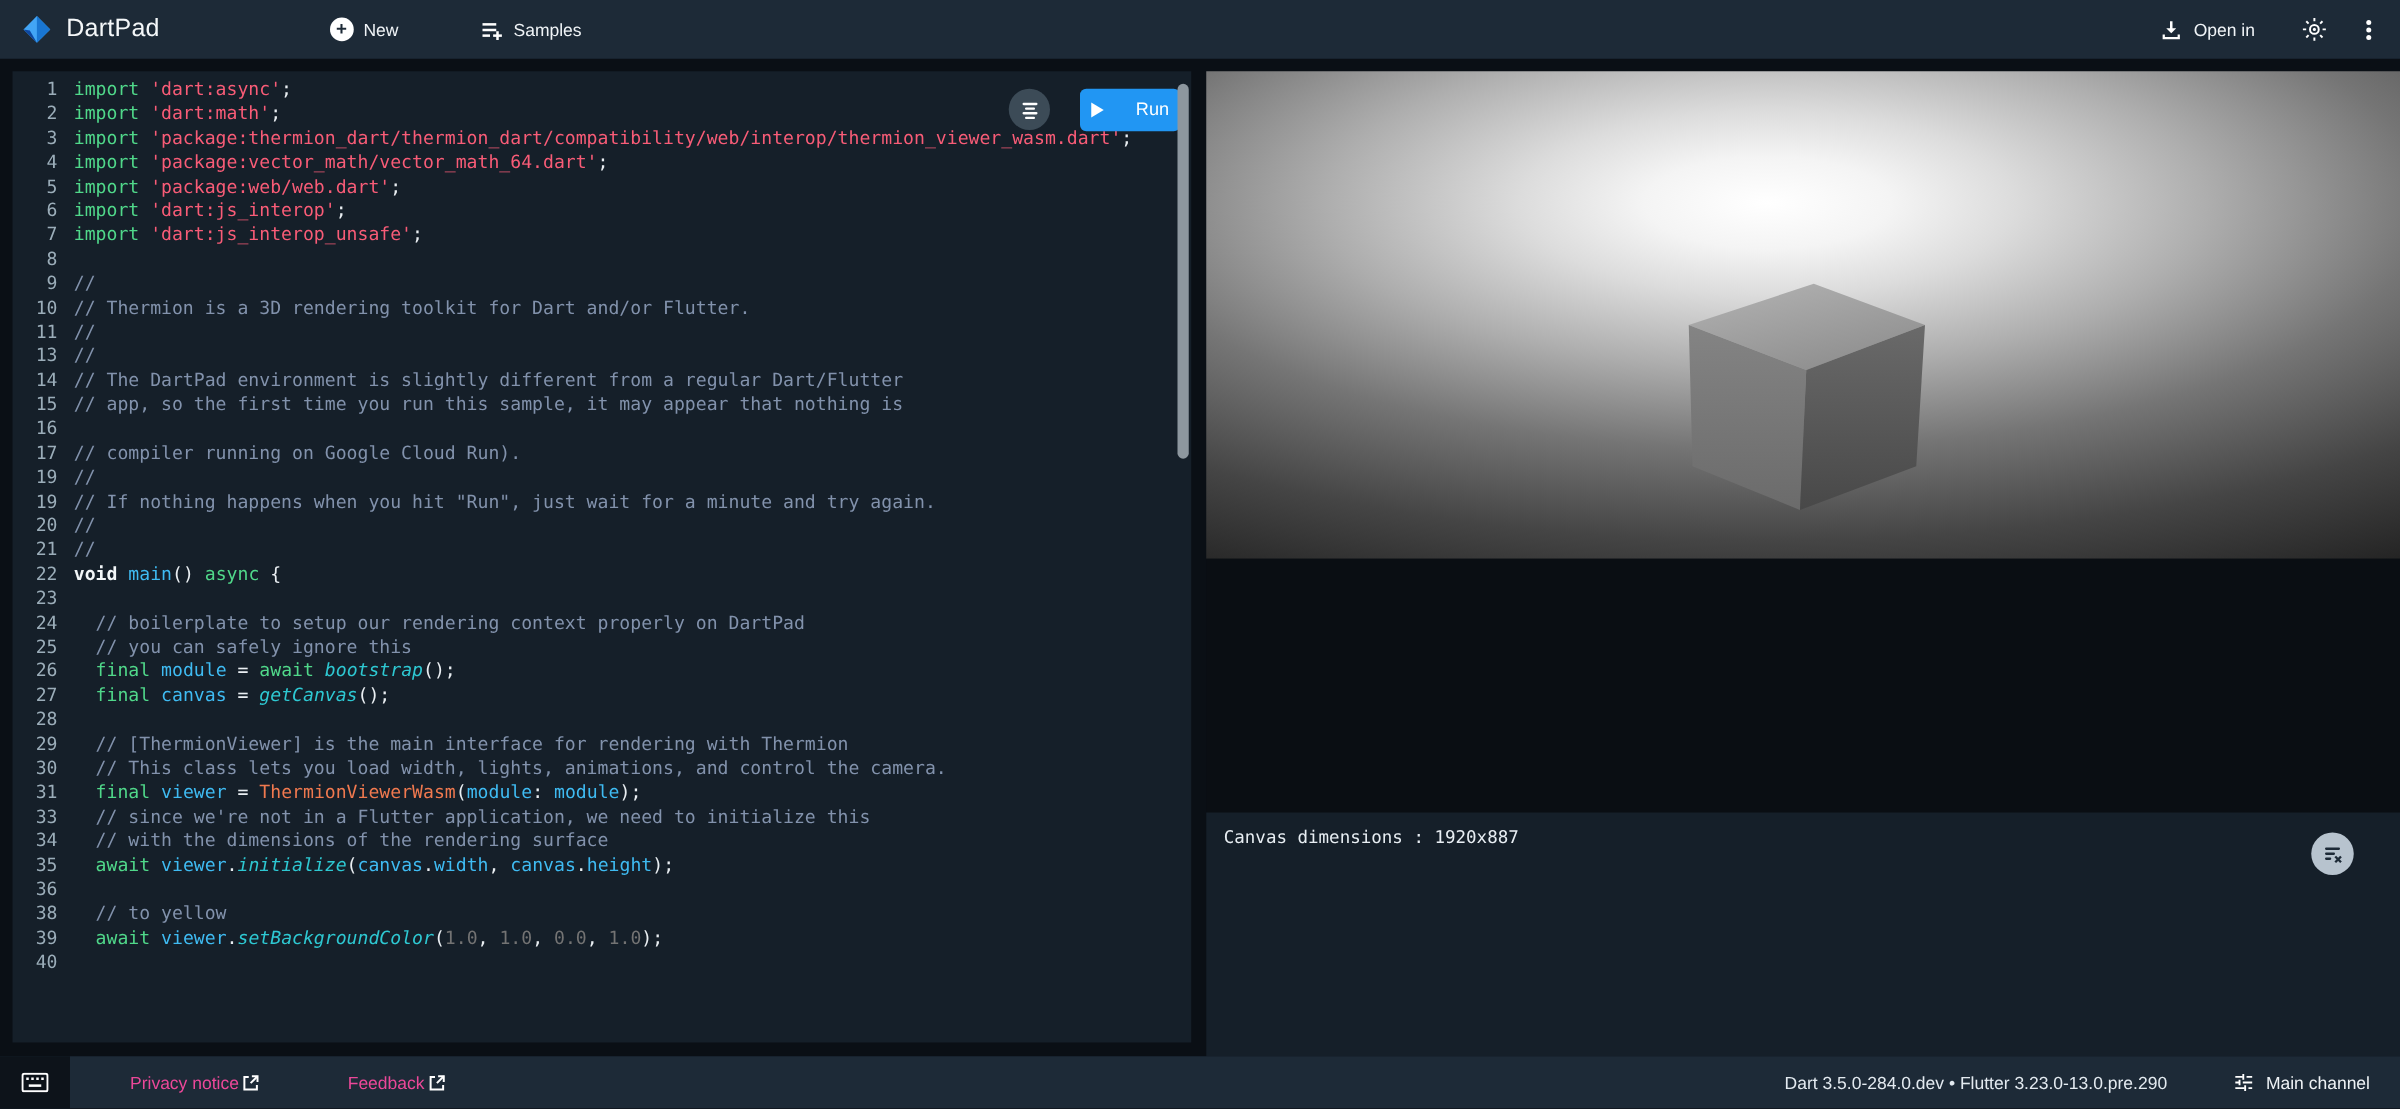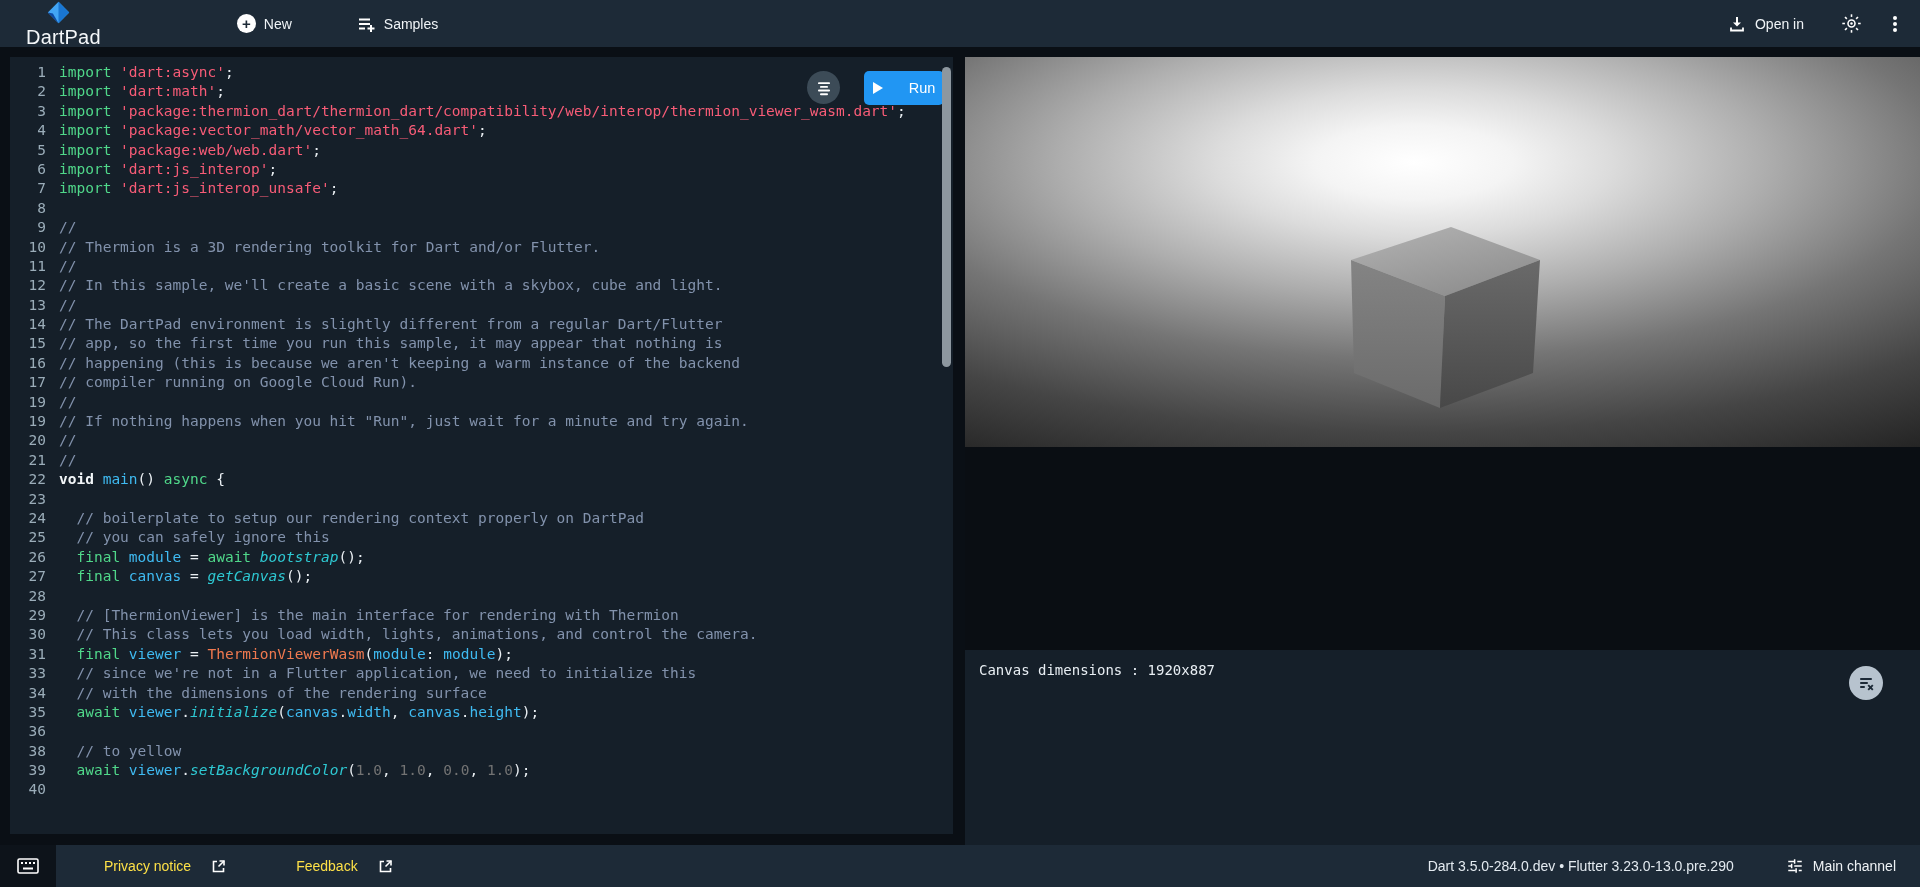--- a/index.html
+++ b/index.html
@@ -2,21 +2,21 @@
 <html><head>
 <meta charset="utf-8">
 <style>
   html,body{margin:0;padding:0;background:#06090d;}
   #app{position:relative;width:1920px;height:887px;overflow:hidden;
        font-family:"Liberation Sans",sans-serif;background:#0a0f15;color:#e9eef2;}
 
   
   .header{position:absolute;left:0;top:0;width:1920px;height:47px;background:#1d2a37;
           display:flex;align-items:center;}
-  .logo-wrap{display:flex;align-items:center;margin-left:16px;flex-direction:column;}
+  .logo-wrap{display:flex;align-items:center;margin-left:16px;}
   .logo-svg{width:27px;height:27px;}
   .app-title{font-size:20px;color:#f4f7f9;margin-left:10px;letter-spacing:.2px;}
   .hbtn{display:flex;align-items:center;gap:8px;color:#f0f4f7;font-size:14px;
         padding:6px 10px;border-radius:4px;cursor:pointer;background:transparent;border:none;}
   .hbtn.new{margin-left:126px;}
   .hbtn.samples{margin-left:44px;}
   .plus-circle{width:19px;height:19px;border-radius:50%;background:#ffffff;color:#1d2a37;
                display:flex;align-items:center;justify-content:center;font-size:15px;font-weight:bold;line-height:1;}
   .spacer{flex:1;}
   .hbtn.openin{margin-right:18px;}
@@ -54,21 +54,21 @@
   .console-line{position:absolute;left:14px;top:12px;font-family:"DejaVu Sans Mono","Liberation Mono",monospace;
                 font-size:14px;color:#e8eef3;white-space:pre;}
   .clear-btn{position:absolute;left:884px;top:16px;width:34px;height:34px;border-radius:50%;
              background:#b7c3ce;border:none;cursor:pointer;display:flex;align-items:center;justify-content:center;}
 
   
   .footer{position:absolute;left:0;top:845px;width:1920px;height:42px;background:#1d2a37;
           display:flex;align-items:center;}
   .kbd-btn{width:56px;height:42px;background:#0d131a;border:none;cursor:pointer;
            display:flex;align-items:center;justify-content:center;flex:none;}
-  .flink{display:flex;align-items:center;gap:20px;color:#fde047;font-size:14px;cursor:pointer;
+  .flink{display:flex;align-items:center;gap:2px;color:#ec4899;font-size:14px;cursor:pointer;
          background:transparent;border:none;font-family:"Liberation Sans",sans-serif;}
   .flink.privacy{margin-left:42px;}
   .flink.feedback{margin-left:58px;}
   .versions{color:#e3eaf0;font-size:14px;margin-right:46px;}
   .channel{display:flex;align-items:center;gap:9px;color:#eef2f5;font-size:14px;cursor:pointer;
            background:transparent;border:none;margin-right:18px;font-family:"Liberation Sans",sans-serif;}
   svg{display:block;}
 </style>
 </head>
 <body>
@@ -138,25 +138,24 @@
         <div class="code-line"><span class="ln">2</span><span class="code-text"><span class="tok-k">import </span><span class="tok-s">'dart:math'</span><span class="tok-p">;</span></span></div>
         <div class="code-line"><span class="ln">3</span><span class="code-text"><span class="tok-k">import </span><span class="tok-s">'package:thermion_dart/thermion_dart/compatibility/web/interop/thermion_viewer_wasm.dart'</span><span class="tok-p">;</span></span></div>
         <div class="code-line"><span class="ln">4</span><span class="code-text"><span class="tok-k">import </span><span class="tok-s">'package:vector_math/vector_math_64.dart'</span><span class="tok-p">;</span></span></div>
         <div class="code-line"><span class="ln">5</span><span class="code-text"><span class="tok-k">import </span><span class="tok-s">'package:web/web.dart'</span><span class="tok-p">;</span></span></div>
         <div class="code-line"><span class="ln">6</span><span class="code-text"><span class="tok-k">import </span><span class="tok-s">'dart:js_interop'</span><span class="tok-p">;</span></span></div>
         <div class="code-line"><span class="ln">7</span><span class="code-text"><span class="tok-k">import </span><span class="tok-s">'dart:js_interop_unsafe'</span><span class="tok-p">;</span></span></div>
         <div class="code-line"><span class="ln">8</span><span class="code-text"></span></div>
         <div class="code-line"><span class="ln">9</span><span class="code-text"><span class="tok-c">//</span></span></div>
         <div class="code-line"><span class="ln">10</span><span class="code-text"><span class="tok-c">// Thermion is a 3D rendering toolkit for Dart and/or Flutter.</span></span></div>
         <div class="code-line"><span class="ln">11</span><span class="code-text"><span class="tok-c">//</span></span></div>
-        <div class="code-line"><span class="ln">12</span><span class="code-text"><span class="tok-c">// In this sample, we'll create a basic scene with a skybox, cube and light.</span></span></div>
         <div class="code-line"><span class="ln">13</span><span class="code-text"><span class="tok-c">//</span></span></div>
         <div class="code-line"><span class="ln">14</span><span class="code-text"><span class="tok-c">// The DartPad environment is slightly different from a regular Dart/Flutter</span></span></div>
         <div class="code-line"><span class="ln">15</span><span class="code-text"><span class="tok-c">// app, so the first time you run this sample, it may appear that nothing is</span></span></div>
-        <div class="code-line"><span class="ln">16</span><span class="code-text"><span class="tok-c">// happening (this is because we aren't keeping a warm instance of the backend</span></span></div>
+        <div class="code-line"><span class="ln">16</span></div>
         <div class="code-line"><span class="ln">17</span><span class="code-text"><span class="tok-c">// compiler running on Google Cloud Run).</span></span></div>
         <div class="code-line"><span class="ln">19</span><span class="code-text"><span class="tok-c">//</span></span></div>
         <div class="code-line"><span class="ln">19</span><span class="code-text"><span class="tok-c">// If nothing happens when you hit "Run", just wait for a minute and try again.</span></span></div>
         <div class="code-line"><span class="ln">20</span><span class="code-text"><span class="tok-c">//</span></span></div>
         <div class="code-line"><span class="ln">21</span><span class="code-text"><span class="tok-c">//</span></span></div>
         <div class="code-line"><span class="ln">22</span><span class="code-text"><span class="tok-v">void </span><span class="tok-i">main</span><span class="tok-p">() </span><span class="tok-k">async</span><span class="tok-p"> {</span></span></div>
         <div class="code-line"><span class="ln">23</span><span class="code-text"></span></div>
         <div class="code-line"><span class="ln">24</span><span class="code-text"><span class="tok-c">  // boilerplate to setup our rendering context properly on DartPad</span></span></div>
         <div class="code-line"><span class="ln">25</span><span class="code-text"><span class="tok-c">  // you can safely ignore this</span></span></div>
         <div class="code-line"><span class="ln">26</span><span class="code-text"><span class="tok-p">  </span><span class="tok-k">final </span><span class="tok-i">module</span><span class="tok-p"> = </span><span class="tok-k">await </span><span class="tok-m">bootstrap</span><span class="tok-p">();</span></span></div>

